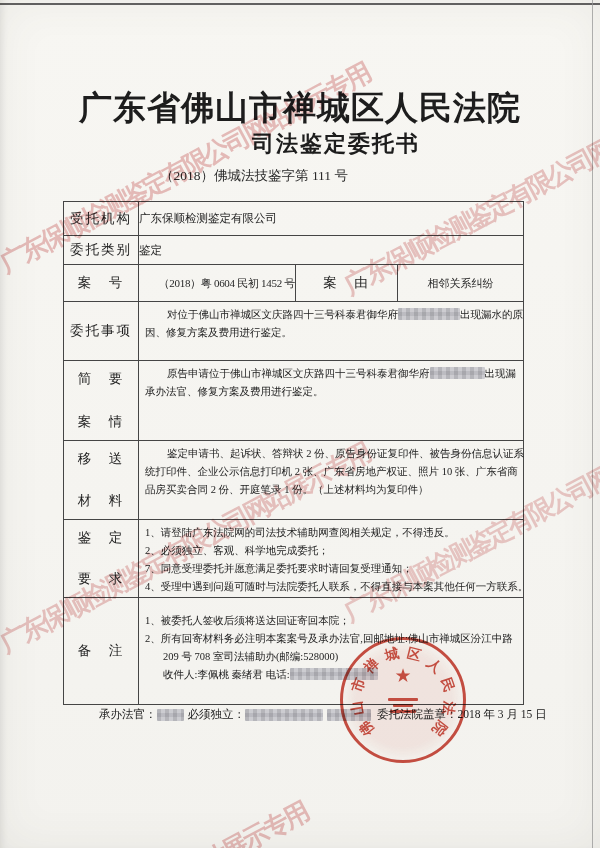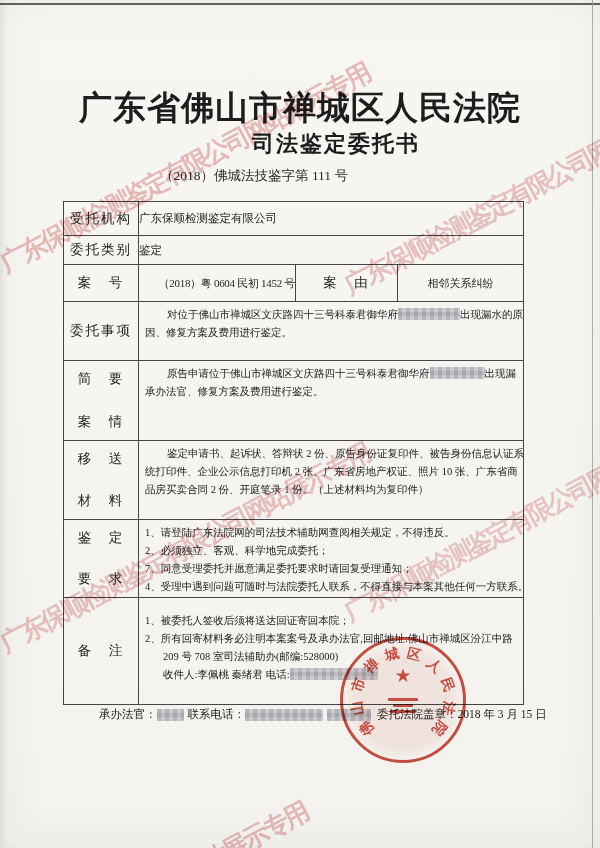--- a/index.html
+++ b/index.html
@@ -151,21 +151,21 @@
         <div class="ln hang"><span>收件人:李佩桃  秦绪君  电话:</span><span class="redact" style="width:88px"></span></div>
       </td>
     </tr>
   </tbody>
     </table>
 
   <div class="footer">
     <span>承办法官：</span>
     <span class="redact" style="width:27px"></span>
     <span class="gap4"></span>
-    <span>联系电话：</span>
+    <span>必须独立：</span>
     <span class="redact" style="width:78px"></span>
     <span class="gap4"></span>
     <span class="redact" style="width:44px"></span>
     <span class="gap6"></span>
     <span>委托法院盖章：</span>
     <span>2018 年 3 月 15 日</span>
   </div>
 
   <div class="seal">
     <span class="seal-star">★</span>

